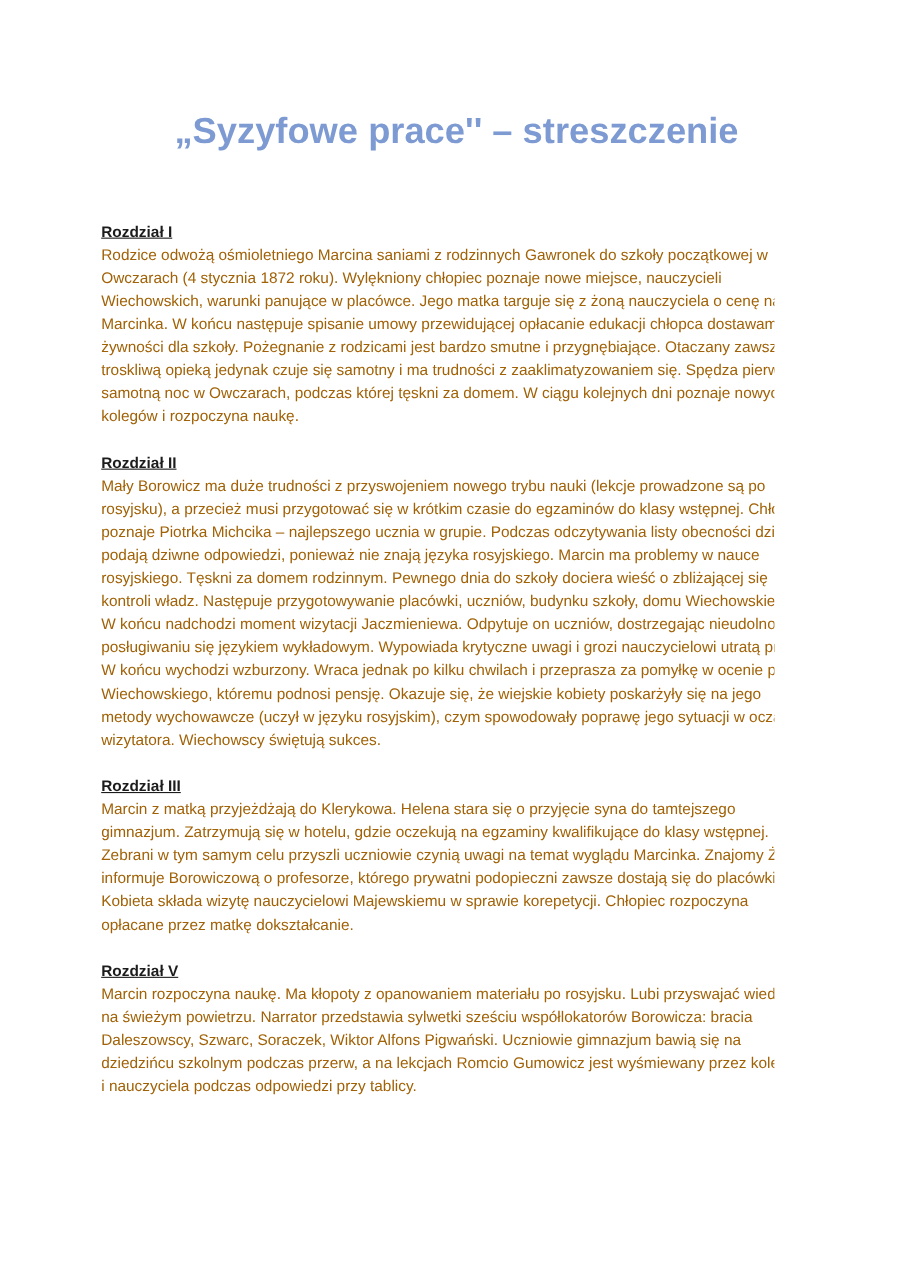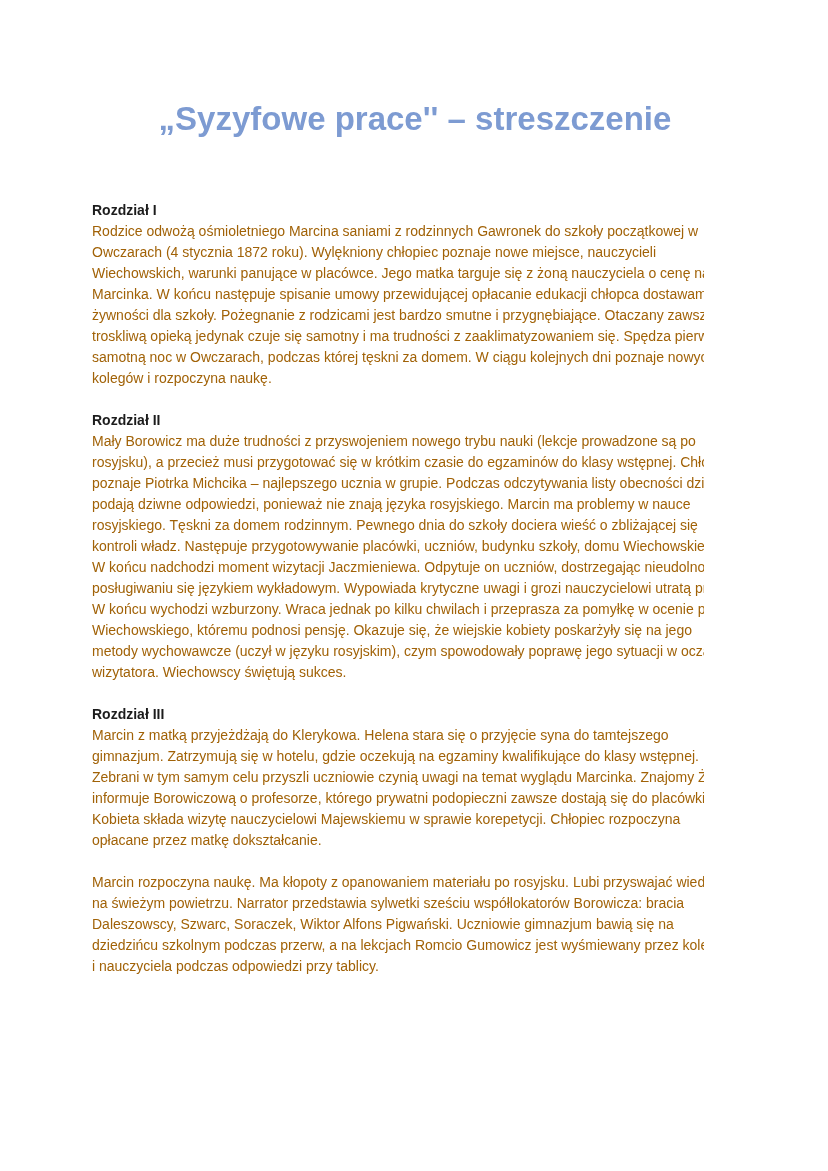--- a/index.html
+++ b/index.html
@@ -33,20 +33,21 @@
   }
   .chapter + .chapter {
     margin-top: 21px;
   }
   .chapter-heading {
     margin: 0;
     font-size: 14px;
     line-height: 21px;
     font-weight: bold;
     color: #1c1c1c;
+    text-decoration: underline;
   }
   .chapter-body {
     margin: 0;
     font-size: 14px;
     line-height: 21px;
     font-weight: normal;
     color: #a16207;
     text-align: left;
   }
 </style>
@@ -71,17 +72,18 @@
 
     <section class="chapter">
       <h2 class="chapter-heading">Rozdział III</h2>
       <p class="chapter-body">Marcin z matką przyjeżdżają do Klerykowa. Helena stara się o przyjęcie syna do tamtejszego gimnazjum. Zatrzymują się w hotelu, gdzie oczekują na egzaminy kwalifikujące do klasy wstępnej. Zebrani w tym samym celu przyszli uczniowie czynią uwagi na temat wyglądu Marcinka. Znajomy Żyd informuje Borowiczową o profesorze, którego prywatni podopieczni zawsze dostają się do placówki. Kobieta składa wizytę nauczycielowi Majewskiemu w sprawie korepetycji. Chłopiec rozpoczyna opłacane przez matkę dokształcanie.</p>
     </section>
 
     <section class="chapter">
     </section>
 
     <section class="chapter">
+      <h2 class="chapter-heading">Rozdział V</h2>
       <p class="chapter-body">Marcin rozpoczyna naukę. Ma kłopoty z opanowaniem materiału po rosyjsku. Lubi przyswajać wiedzę na świeżym powietrzu. Narrator przedstawia sylwetki sześciu współlokatorów Borowicza: bracia Daleszowscy, Szwarc, Soraczek, Wiktor Alfons Pigwański. Uczniowie gimnazjum bawią się na dziedzińcu szkolnym podczas przerw, a na lekcjach Romcio Gumowicz jest wyśmiewany przez kolegów i nauczyciela podczas odpowiedzi przy tablicy.</p>
     </section>
 
   </div>
 </div>
 
 </body></html>

